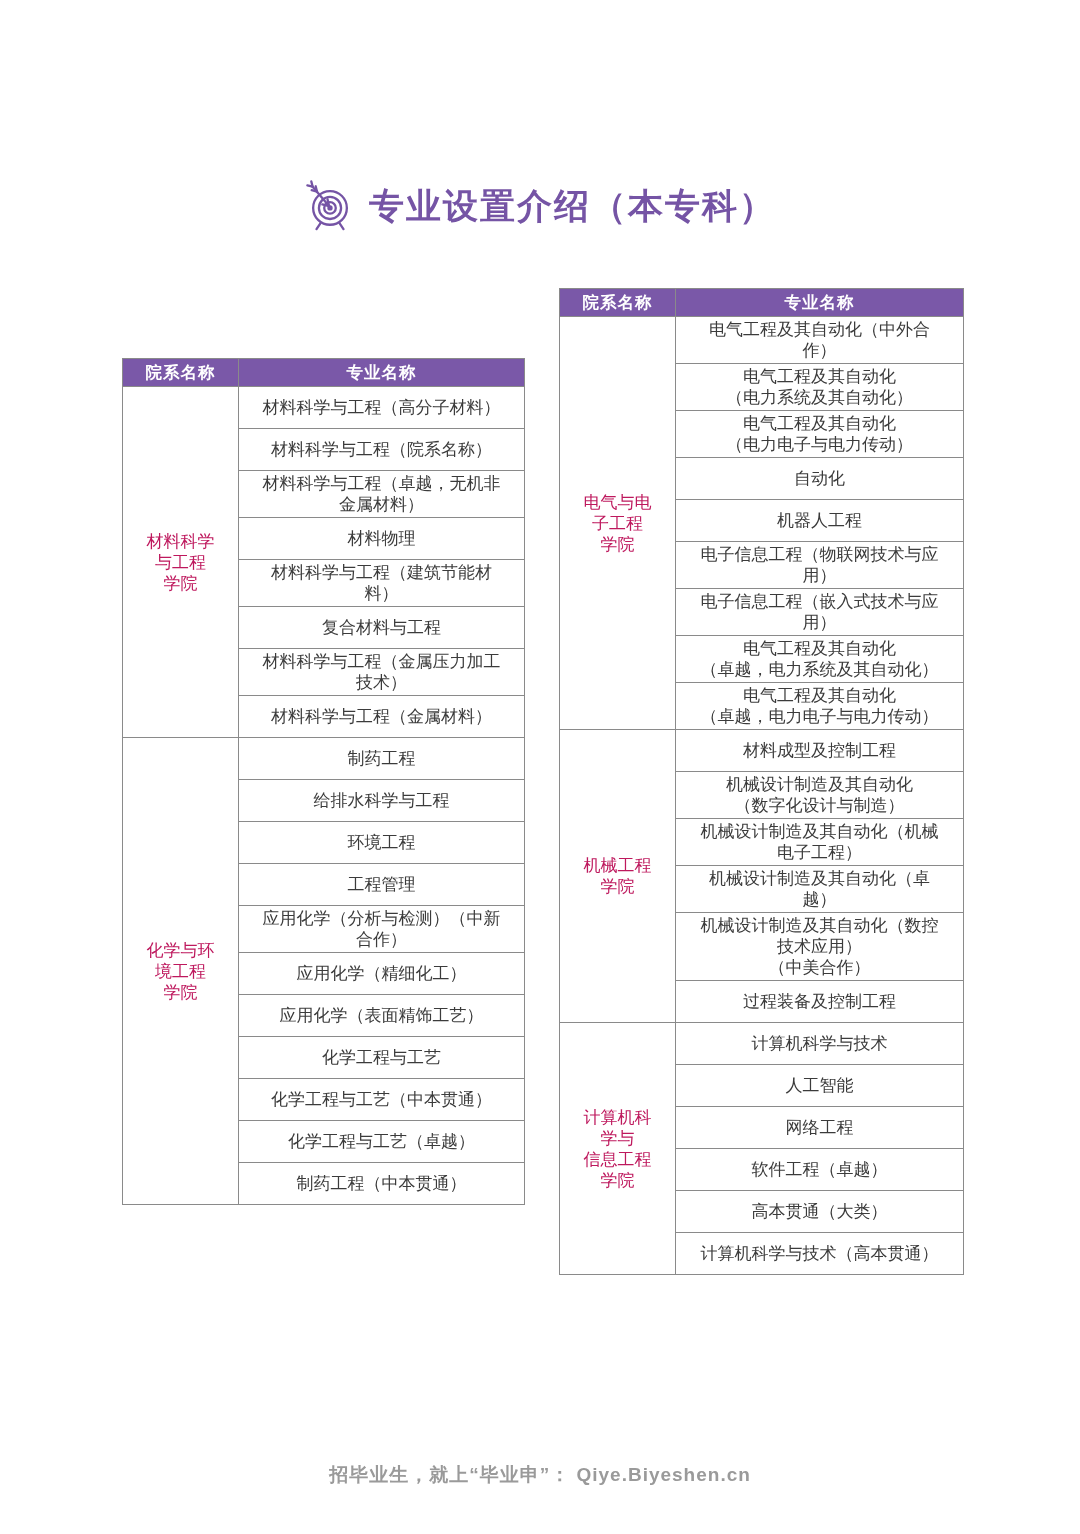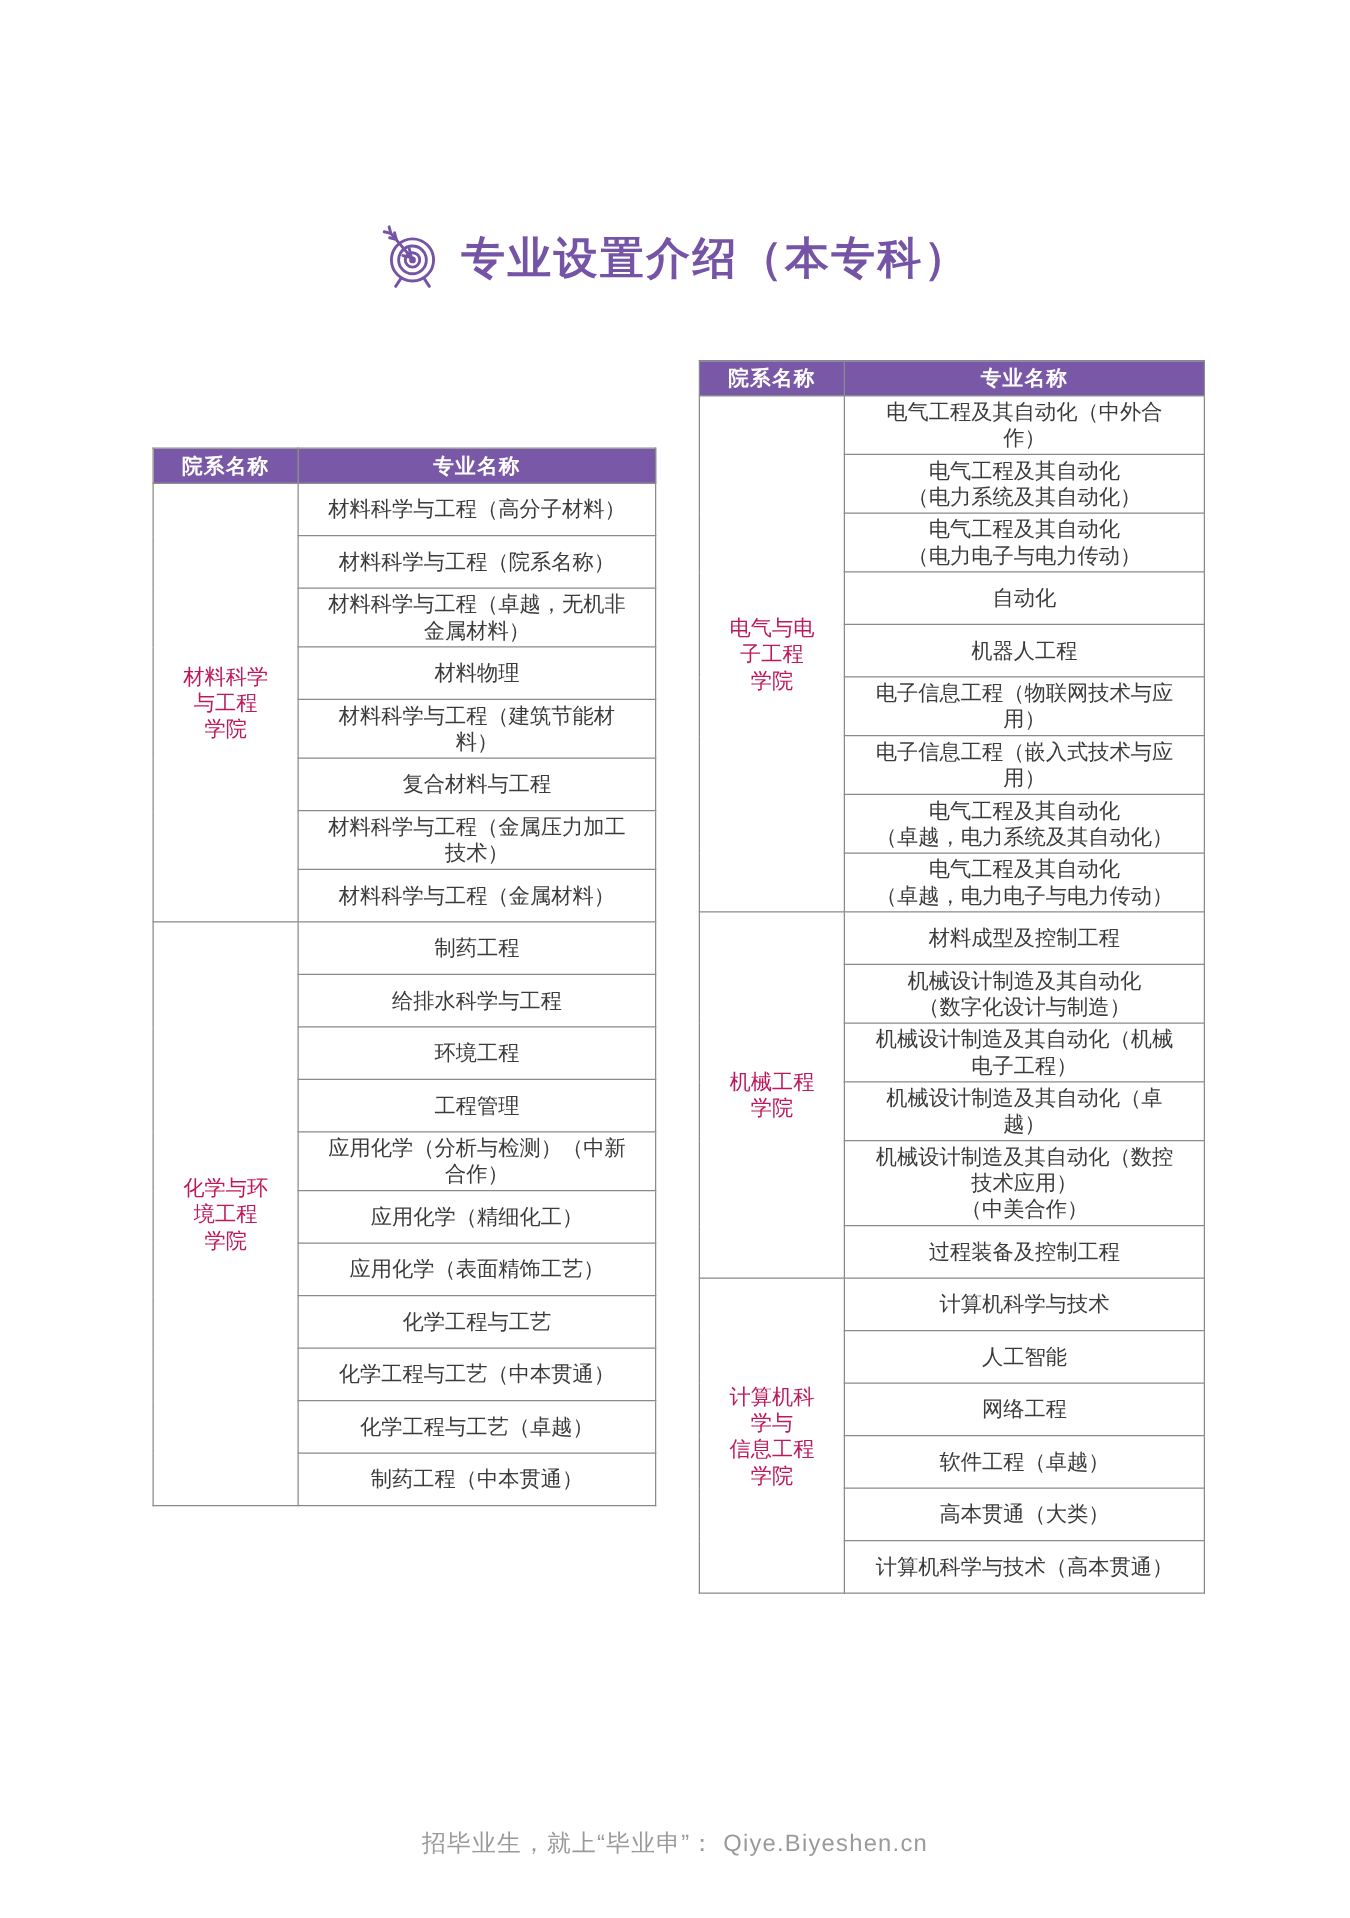--- a/index.html
+++ b/index.html
@@ -58,21 +58,21 @@
     font-size:17px; line-height:21px; color:#3b3b3b;
     padding:2px 19px; height:37px;
     white-space:pre-line;
   }
   td.dept { font-size:17px; color:#be185d; }
 
   
   .page-footer {
     position:absolute; top:1462px; left:0; width:100%;
     text-align:center; color:#9a9a9a;
-    font-size:19px; font-weight:normal; letter-spacing:1px;
+    font-size:19px; font-weight:bold; letter-spacing:1px;
   }
   .page-footer .site { color:#9a9a9a; }
 </style>
 </head>
 <body>
 
 <div class="page-header">
 </div>
 
 <div class="title-row">

